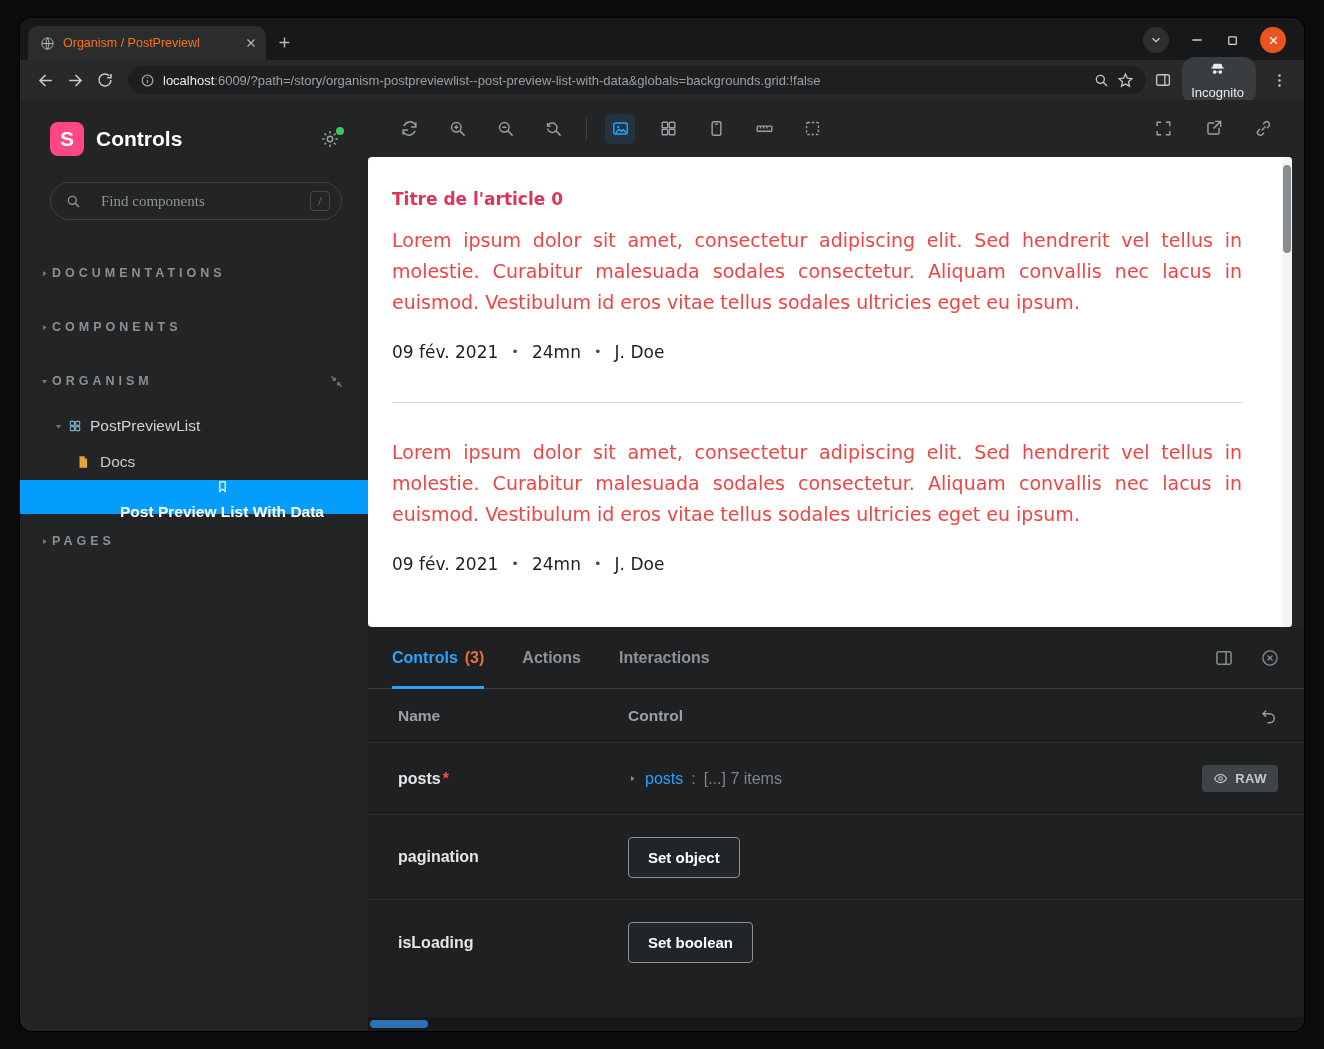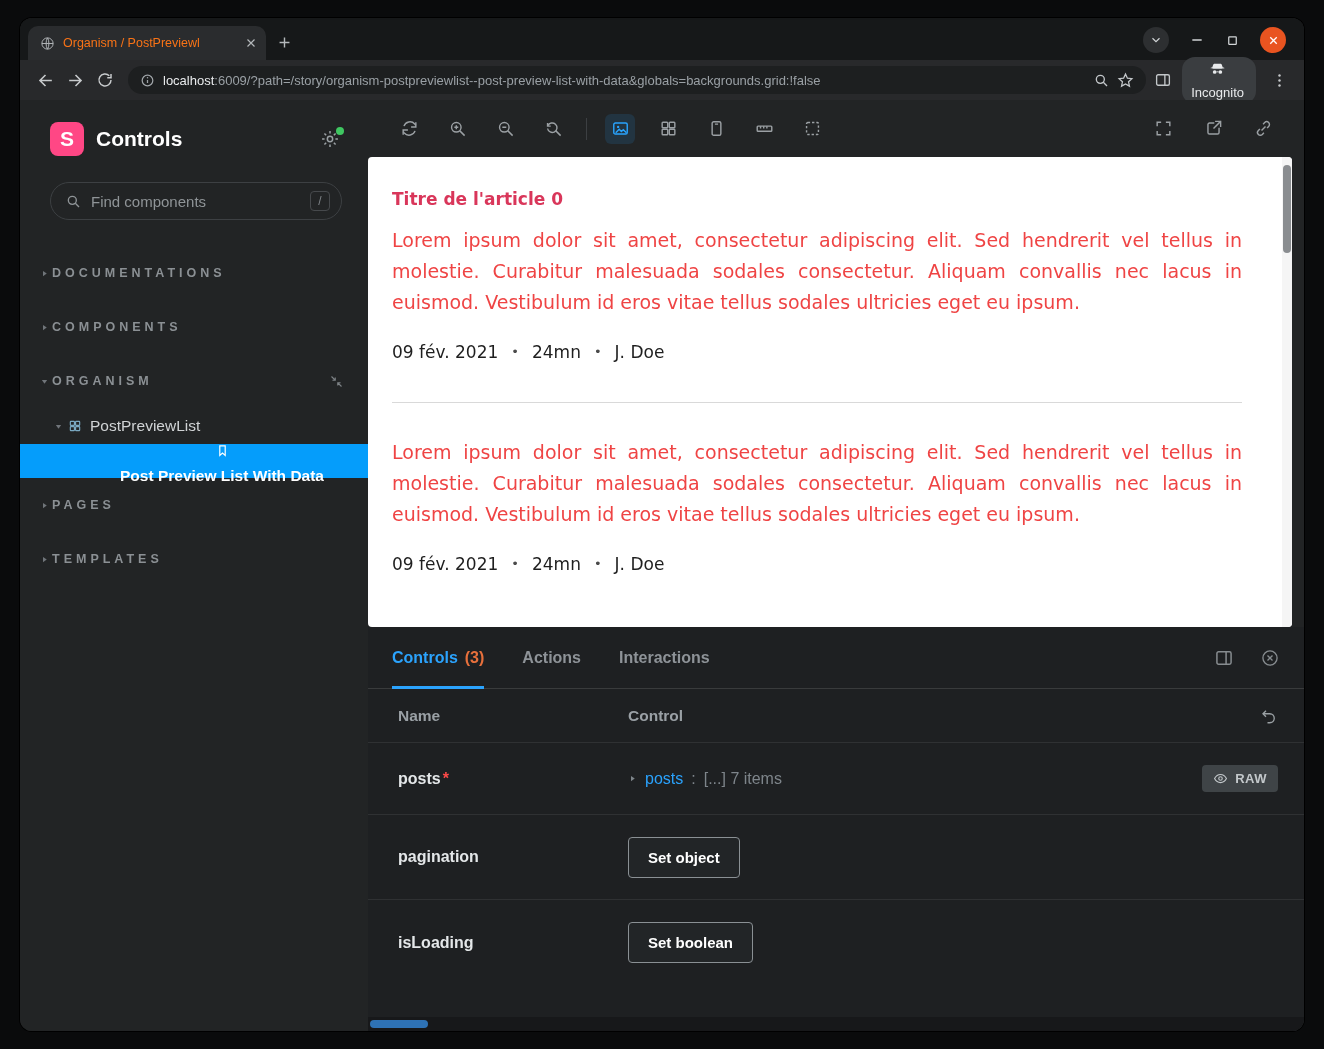--- a/index.html
+++ b/index.html
@@ -44,21 +44,21 @@
   
   .sidebar { width: 348px; flex-shrink: 0; background: #222425; overflow: hidden; }
   .brand { display: flex; align-items: center; gap: 12px; margin: 22px 28px 0 30px; }
   .logo { width: 34px; height: 34px; border-radius: 8px; background: #ff4785; color: #fff;
     font-weight: 800; font-size: 21px; display: flex; align-items: center; justify-content: center; }
   .brand-name { font-size: 21px; font-weight: 800; color: #fff; }
   .gear { margin-left: auto; position: relative; color: #9aa0a4; }
   .gear .dot { position: absolute; top: -2px; right: -4px; width: 8px; height: 8px;
     background: #3fc761; border-radius: 50%; }
   .search { margin: 26px 26px 0 30px; height: 38px; border: 1px solid #3d4043; border-radius: 19px;
-    display: flex; align-items: center; gap: 10px; padding: 0 11px 0 14px; color: #8f9497; cursor: text; }
+    display: flex; align-items: center; gap: 20px; padding: 0 11px 0 14px; color: #8f9497; cursor: text; font-family: Liberation Serif, serif; }
   .search .ph { font-size: 15px; }
   .search .slash { margin-left: auto; width: 20px; height: 20px; border: 1px solid #46494c; border-radius: 4px;
     font-size: 12px; color: #7f8488; display: flex; align-items: center; justify-content: center; }
   .nav { margin-top: 26px; }
   .sec { height: 54px; display: flex; align-items: center; padding: 0 24px 0 16px;
     color: #8b9094; font-size: 12.5px; font-weight: 700; letter-spacing: 4px; cursor: pointer; }
   .sec .chev { width: 16px; color: #70757a; display: flex; }
   .sec .collapse { margin-left: auto; color: #7d8286; }
   .node { height: 36px; display: flex; align-items: center; padding-left: 30px;
     color: #d0d3d5; font-size: 15.5px; cursor: pointer; }
@@ -300,45 +300,46 @@
             <svg width="14" height="14" viewBox="0 0 24 24" fill="none" stroke="currentColor" stroke-width="2">
                 <rect x="4" y="4" width="7" height="7" rx="1"></rect>
                 <rect x="13" y="4" width="7" height="7" rx="1"></rect>
                 <rect x="4" y="13" width="7" height="7" rx="1"></rect>
                 <rect x="13" y="13" width="7" height="7" rx="1"></rect>
               </svg>
           </span>
           <span>PostPreviewList</span>
         </div>
 
+        <div class="leaf">
+          <span class="ic doc-ic">
+            <svg width="14" height="14" viewBox="0 0 24 24">
+                <path fill="currentColor" d="M6 2h8l5 5v15H6z"></path>
+                <path fill="rgba(0,0,0,.35)" d="M14 2v5h5z"></path>
+              </svg>
+          </span>
+          <span>Docs</span>
+        </div>
 
         <div class="leaf selected">
           <span class="ic bm-ic">
             <svg width="13" height="13" viewBox="0 0 24 24" fill="none" stroke="currentColor" stroke-width="2.2">
                 <path d="M7 3.5h10V21l-5-4.2L7 21z"></path>
               </svg>
           </span>
           <span>Post Preview List With Data</span>
         </div>
 
         <div class="sec">
           <span class="ic chev">
             <svg width="9" height="9" viewBox="0 0 24 24" fill="currentColor">
                 <path d="M8 5l10 7-10 7z"></path>
               </svg>
           </span>
           <span>PAGES</span>
-        </div>
-        <div class="sec">
-          <span class="ic chev">
-            <svg width="9" height="9" viewBox="0 0 24 24" fill="currentColor">
-                <path d="M8 5l10 7-10 7z"></path>
-              </svg>
-          </span>
-          <span>TEMPLATES</span>
         </div>
       </nav>
     </aside>
 
     <main class="stage">
 
       <div class="ctoolbar">
         <span class="tool">
           <svg width="19" height="19" viewBox="0 0 24 24" fill="none" stroke="currentColor" stroke-width="1.8">
               <path d="M20 4v6h-6"></path>

